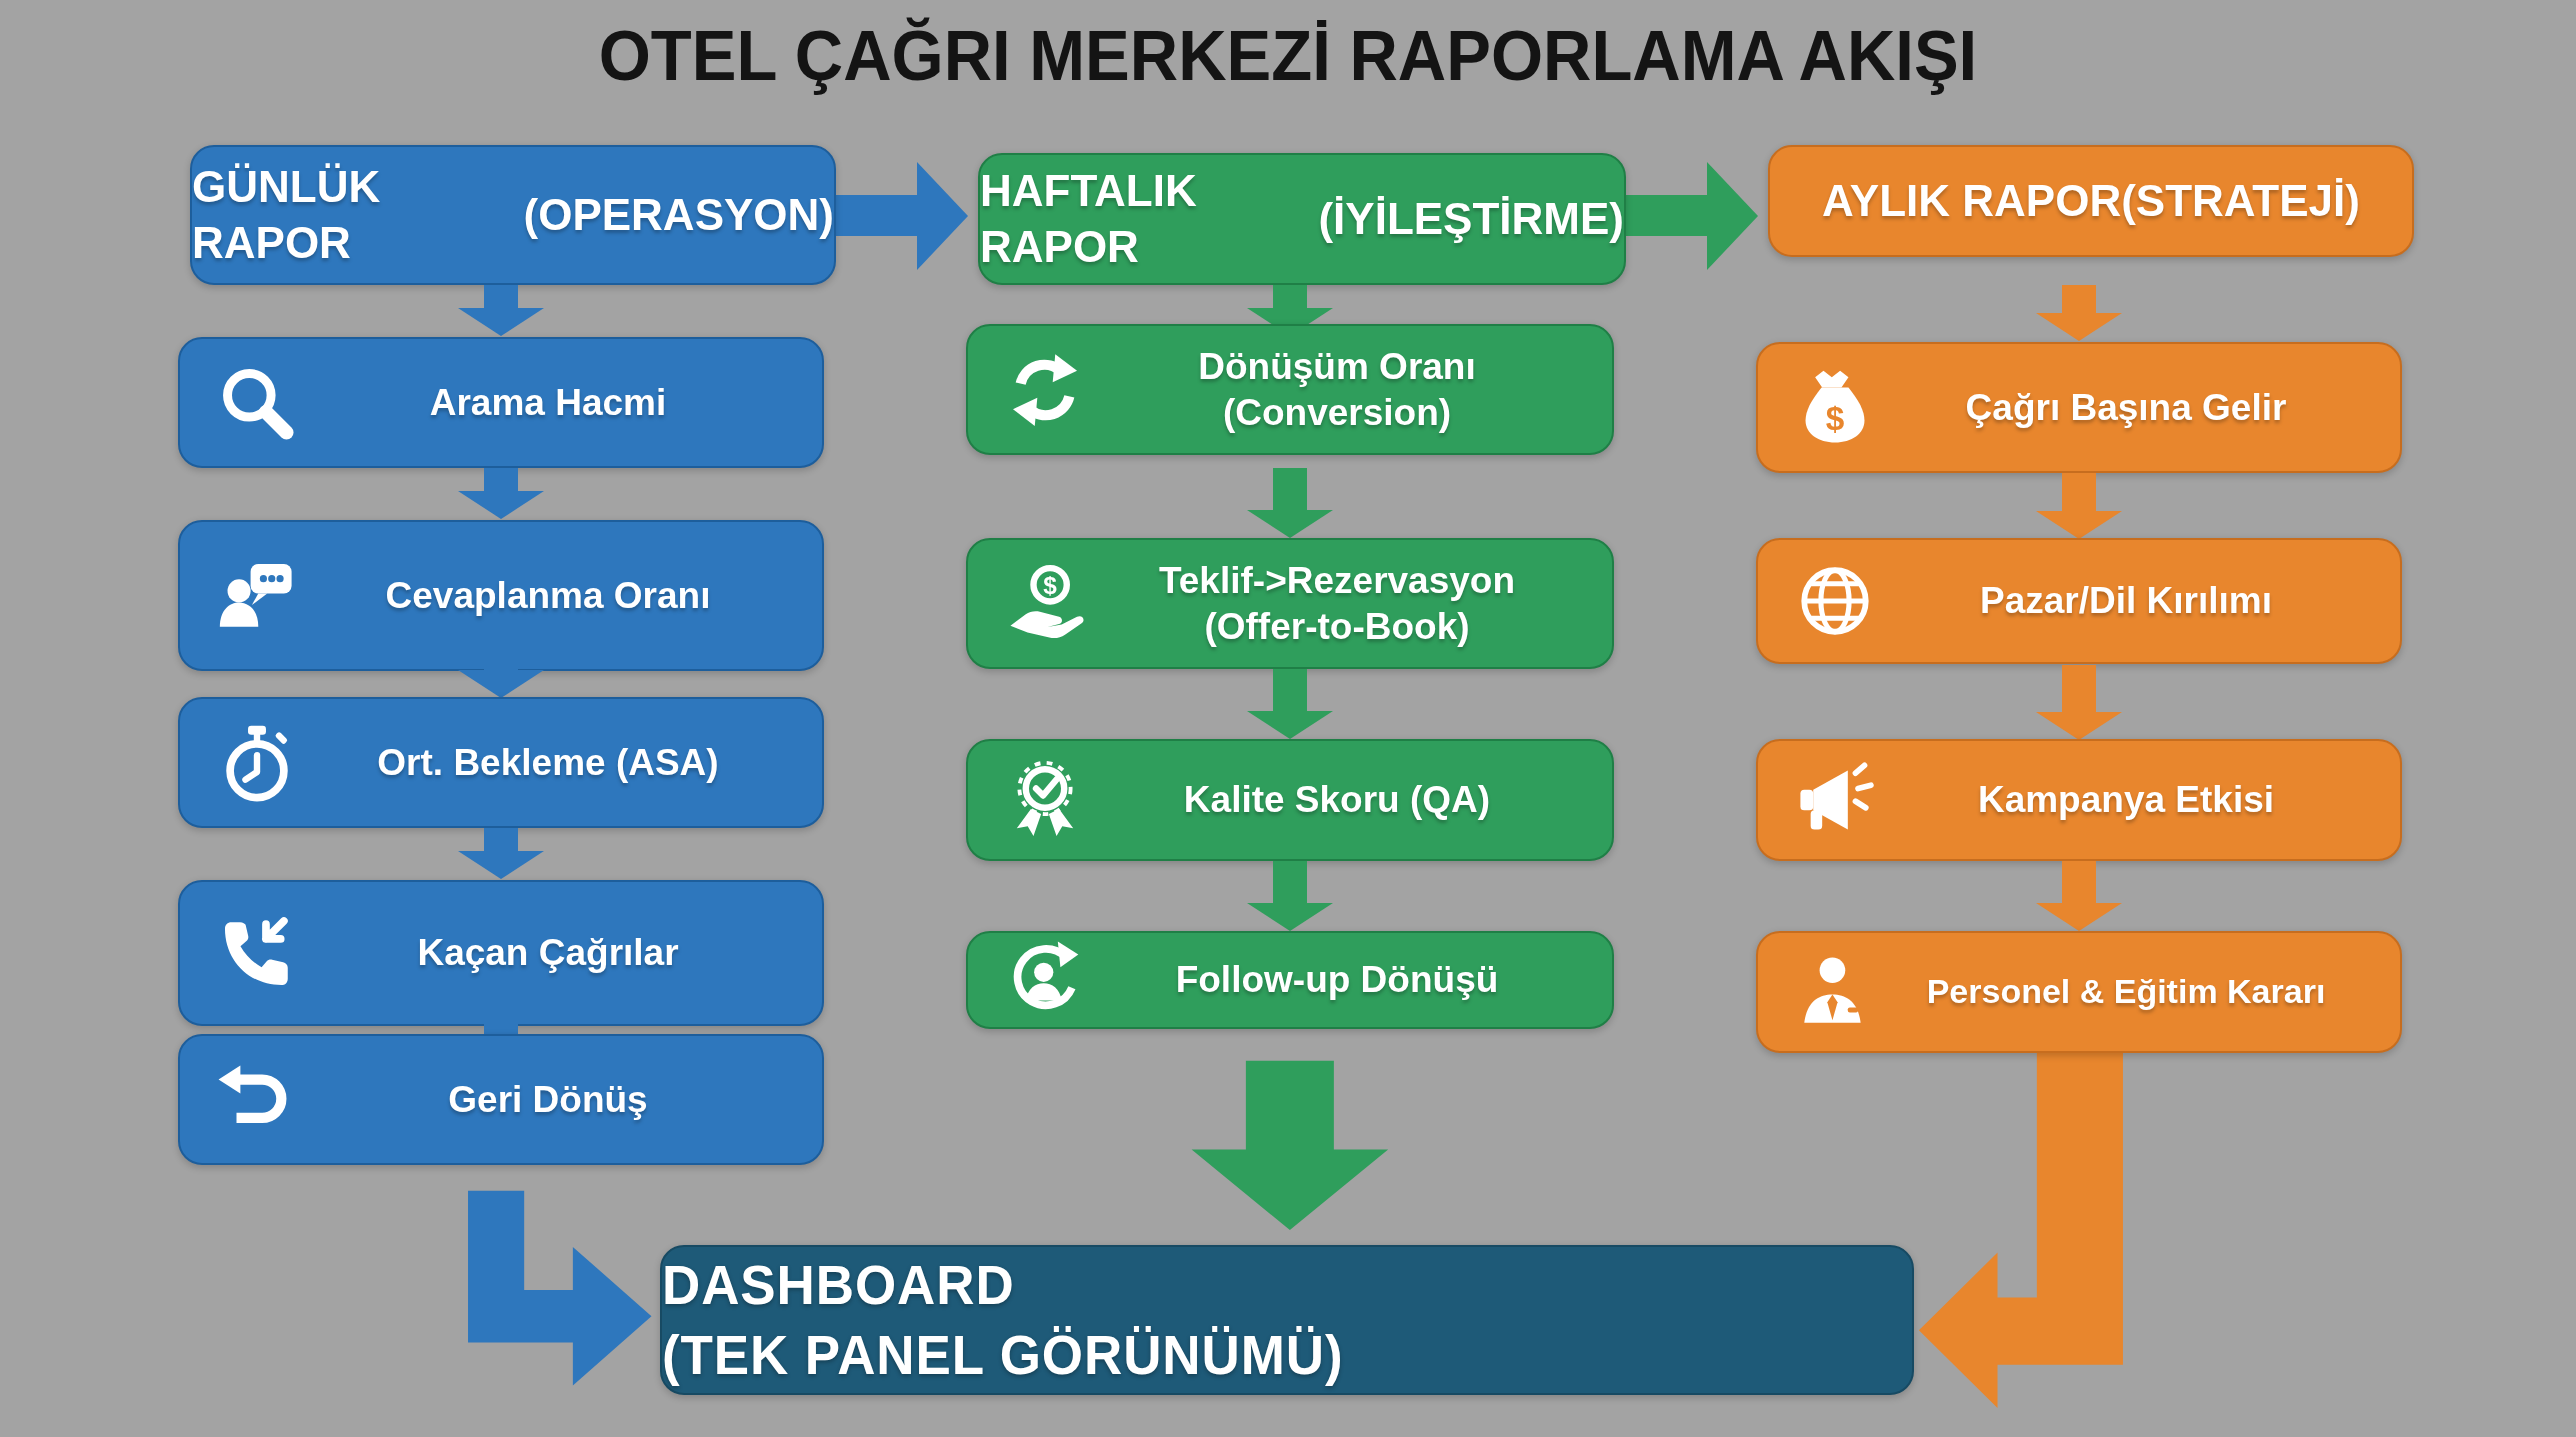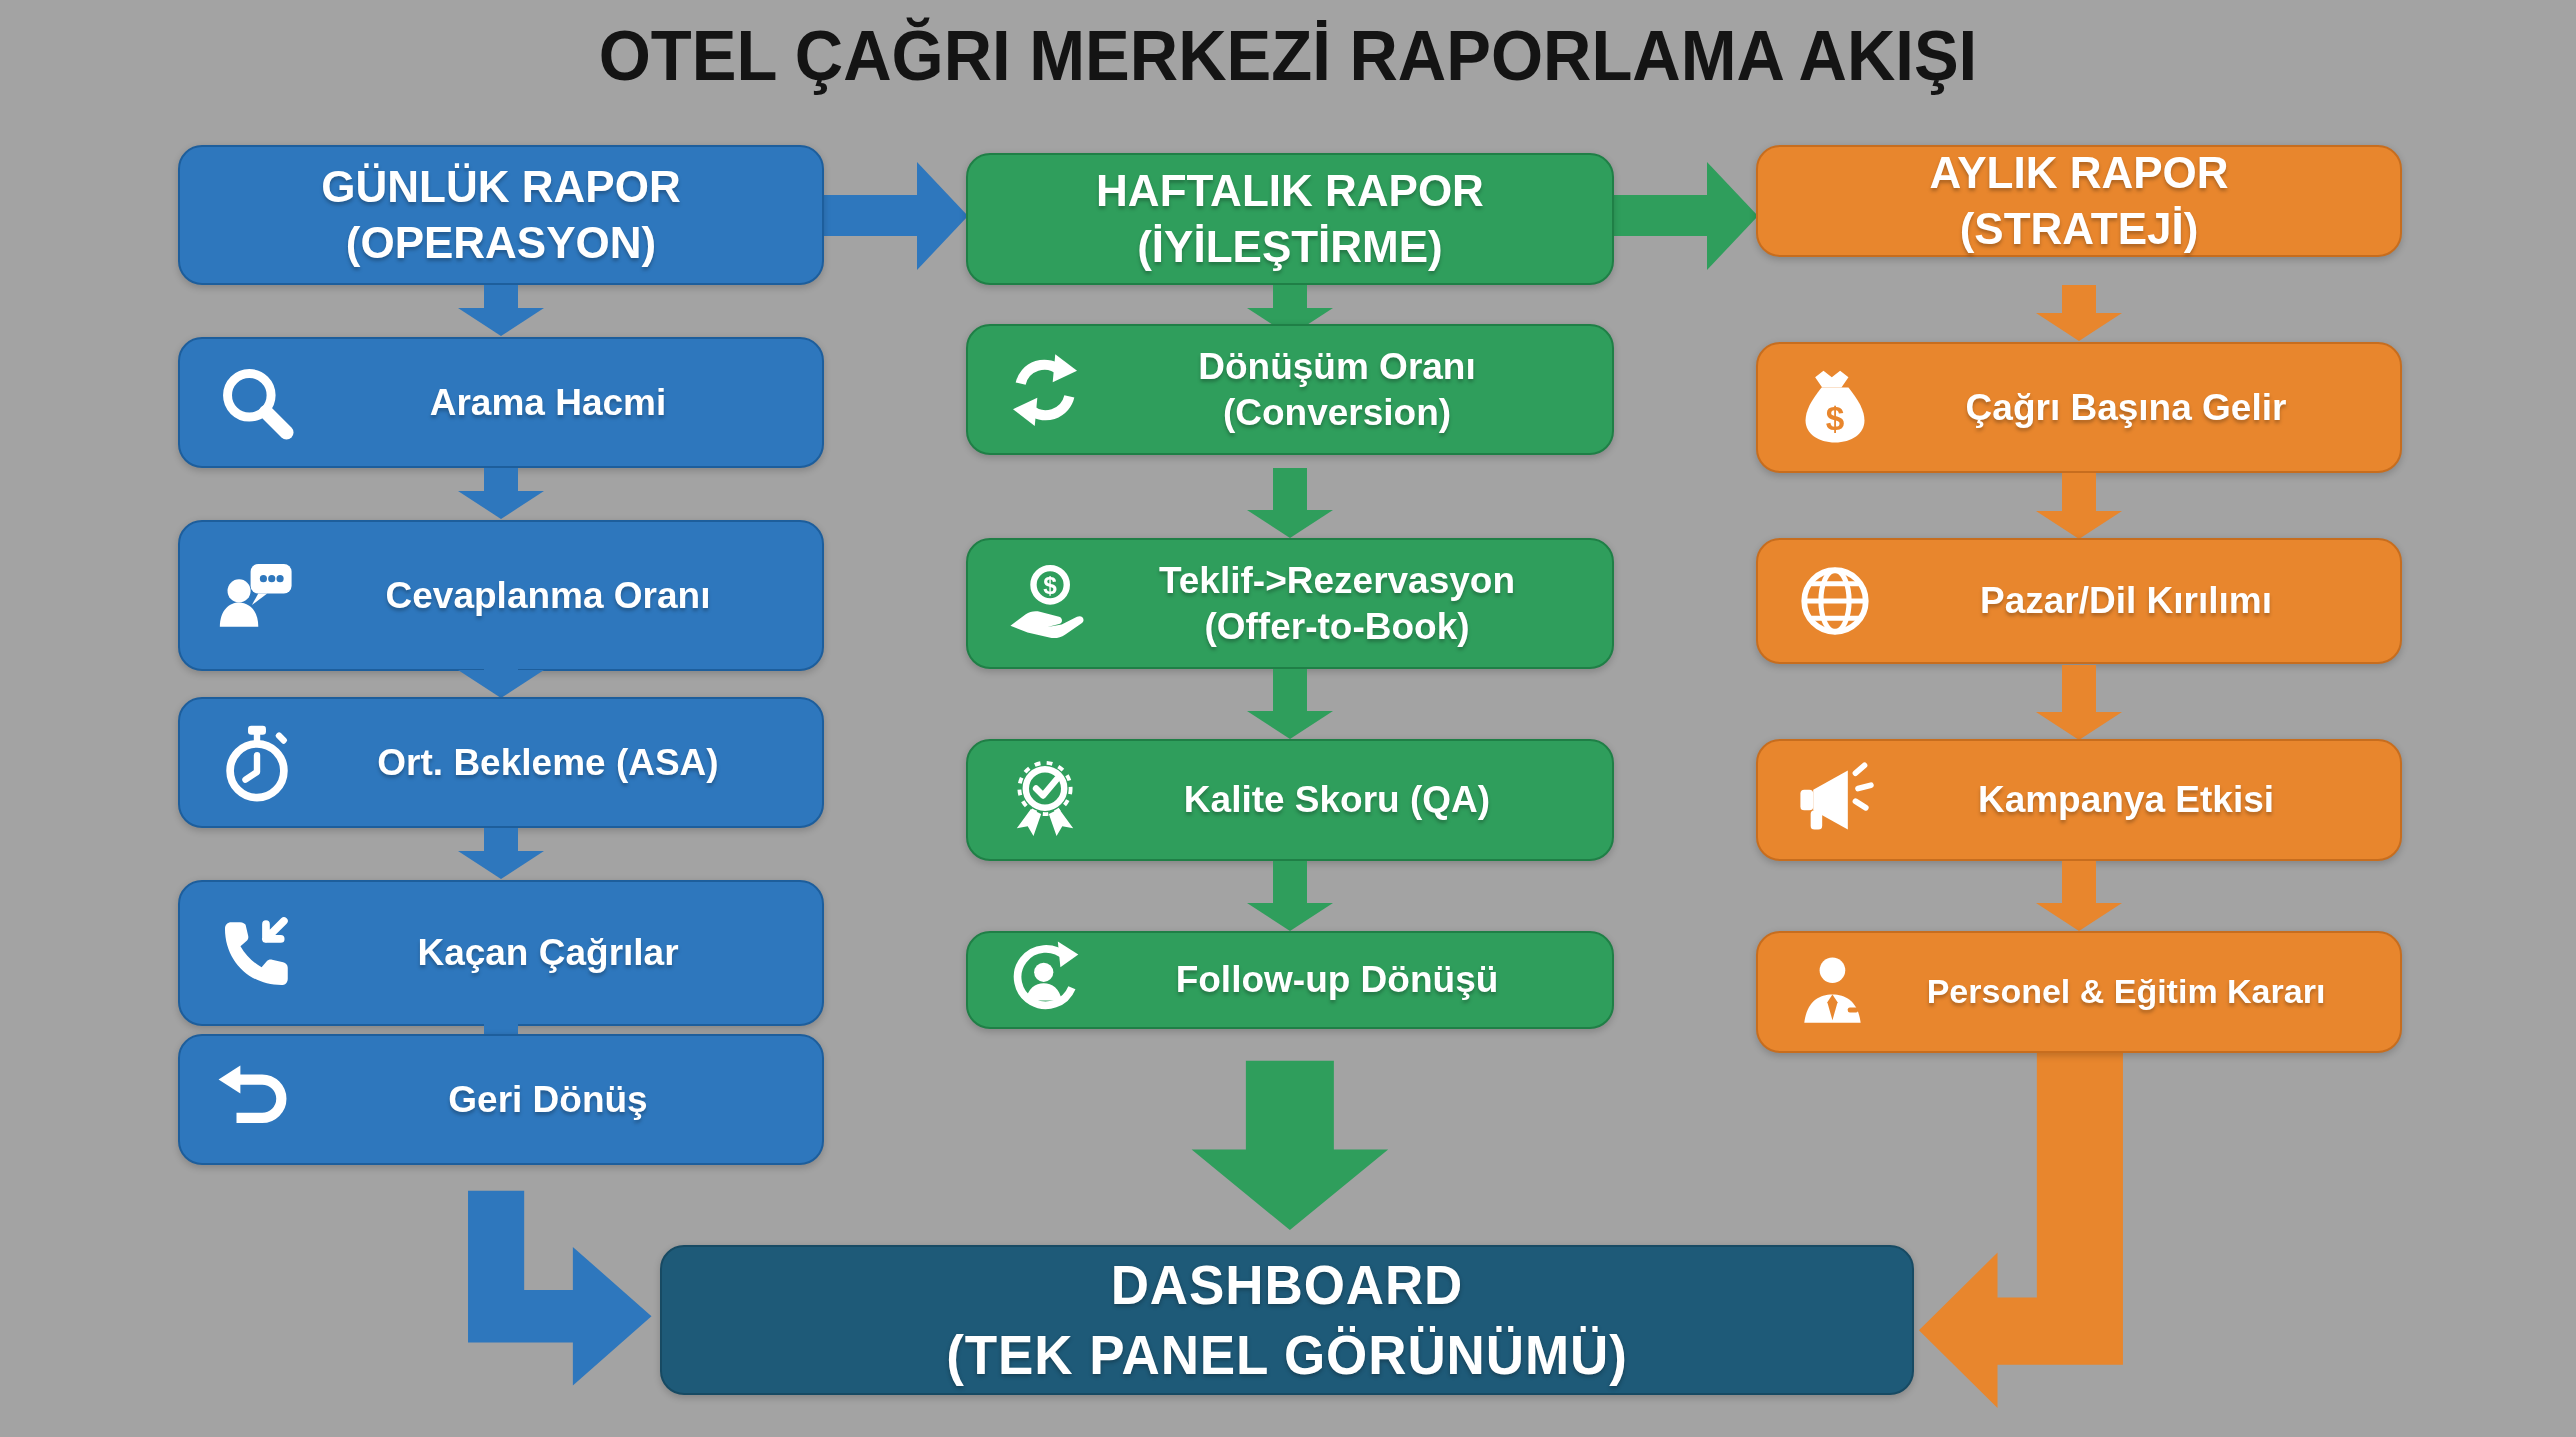--- a/index.html
+++ b/index.html
@@ -7,21 +7,21 @@
           font-family:"Liberation Sans",sans-serif;}
   .title{position:absolute;top:17px;left:0;width:100%;margin:0;text-align:center;
          font-size:67px;font-weight:800;letter-spacing:0px;color:#141414;transform:scaleY(1.04);}
   .col{position:absolute;top:0;height:100%;}
   .box{position:absolute;left:0;width:100%;border-radius:24px;color:#fff;
        box-shadow:0 2.8px 7.5px rgba(0,0,0,.18);box-sizing:border-box;}
   .box.blue  {background:#2e77bd;border:2.8px solid #1d5e9c;}
   .box.green {background:#2f9e5c;border:2.8px solid #1f7f46;}
   .box.orange{background:#e8862d;border:2.8px solid #c76d1e;}
   .box.dark  {background:#1e5a78;border:2.8px solid #174a63;}
-  .header{display:flex;flex-direction:column;align-items:center;justify-content:center;}
+  .header{display:flex;flex-direction:row;align-items:center;justify-content:center;margin-left:12px;}
   .hl{font-size:44px;font-weight:700;line-height:1.28;text-shadow:0 2.8px 3.7px rgba(0,0,0,.25);}
   .item{display:flex;align-items:center;padding:0 26px 0 34px;}
   .icon{flex:0 0 86px;width:86px;height:86px;display:flex;align-items:center;justify-content:center;}
   .icon svg{width:82px;height:82px;}
   .labels{flex:1;text-align:center;}
   .label{font-size:37px;font-weight:700;line-height:1.22;white-space:nowrap;
          text-shadow:0 2.8px 3.7px rgba(0,0,0,.25);}
   .label.tight{font-size:34px;}
   
   .vconn{position:absolute;left:50%;transform:translateX(-50%);display:flex;flex-direction:column;align-items:center;}
@@ -30,21 +30,21 @@
   .vconn.blue  .stem{background:#2e77bd;} .vconn.blue  .head{border-top:28px solid #2e77bd;}
   .vconn.green .stem{background:#2f9e5c;} .vconn.green .head{border-top:28px solid #2f9e5c;}
   .vconn.orange .stem{background:#e8862d;} .vconn.orange .head{border-top:28px solid #e8862d;}
   
   .harrow{position:absolute;height:109px;display:flex;align-items:center;}
   .harrow .stem{flex:1;height:41px;}
   .harrow .head{width:0;height:0;border-top:54px solid transparent;border-bottom:54px solid transparent;}
   .harrow.blue  .stem{background:#2e77bd;} .harrow.blue  .head{border-left:51px solid #2e77bd;}
   .harrow.green .stem{background:#2f9e5c;} .harrow.green .head{border-left:51px solid #2f9e5c;}
   .flow-arrows{position:absolute;left:0;top:0;width:2576px;height:1438px;pointer-events:none;}
-  .dash{display:flex;flex-direction:column;align-items:center;justify-content:center;}
+  .dash{display:flex;flex-direction:column;align-items:flex-start;justify-content:center;}
   .dl{font-size:53px;font-weight:800;line-height:1.32;letter-spacing:0.9px;color:#fff;
       text-shadow:0 2.8px 4.7px rgba(0,0,0,.3);transform:scaleY(1.03);}
 </style>
 </head>
 <body>
 
 <div class="canvas">
 
   <svg class="flow-arrows" viewBox="0 0 2752 1536">
     <polygon points="500,1272 560,1272 560,1378 612,1378 612,1332 696,1406 612,1480 612,1434 500,1434" fill="#2e77bd"></polygon>

